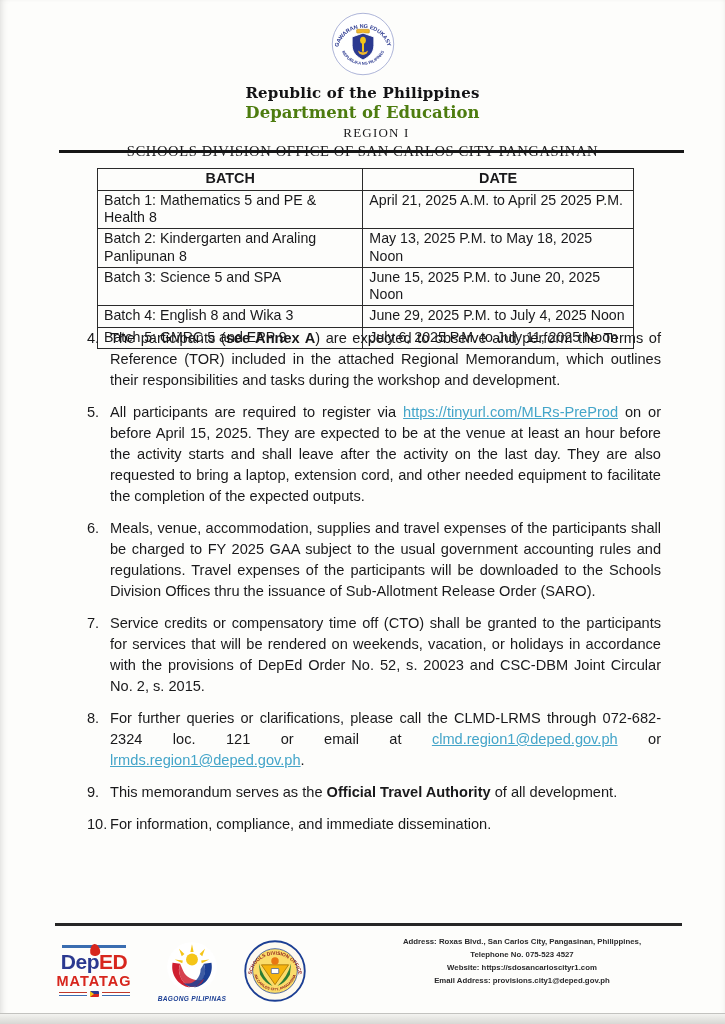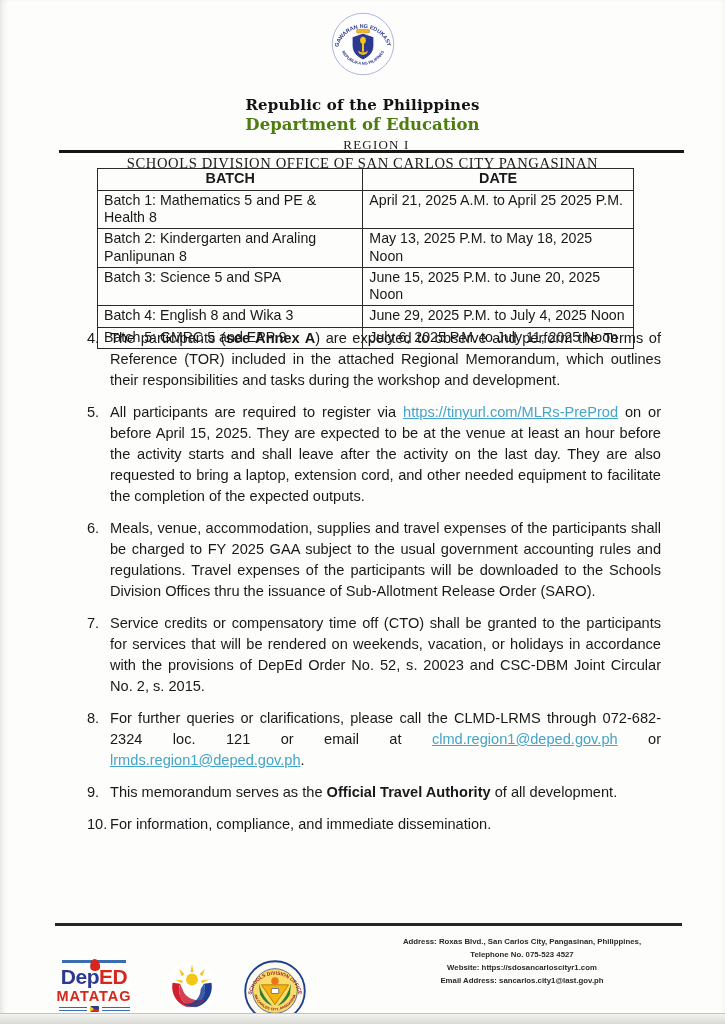--- a/index.html
+++ b/index.html
@@ -13,21 +13,21 @@
     overflow: hidden;
     font-family: "Liberation Sans", sans-serif;
     color: #1e1e20;
     box-shadow: inset 6px 0 8px -6px rgba(0,0,0,.18), inset -3px 0 6px -4px rgba(0,0,0,.10);
   }
   
   .header { position: absolute; top: 12px; left: 0; right: 0; text-align: center; }
   .seal { width: 64px; height: 64px; display: inline-block; }
   .h-republic {
     font-family: "DejaVu Serif", serif; font-weight: 700;
-    font-size: 15px; margin-top: 16px; letter-spacing: .2px; color: #131315;
+    font-size: 15px; margin-top: 4px; letter-spacing: .2px; color: #131315;
   }
   .h-department {
     font-family: "DejaVu Serif", serif; font-weight: 700;
     font-size: 16.5px; margin-top: 1px; color: #4d7c0f;
   }
   .h-region {
     font-family: "Liberation Serif", serif; font-size: 13px;
     letter-spacing: 1.2px; margin-top: 3px; color: #1b1b1d; padding-left: 28px;
   }
   .h-office {
@@ -44,21 +44,21 @@
   .sched col.c2 { width: 50.5%; }
   
   .memo-list { position: absolute; top: 328px; left: 87px; width: 574px; }
   .item { display: flex; margin-bottom: 11px; font-size: 14.6px; line-height: 21px; color: #19191b; }
   .item .num { flex: 0 0 23px; }
   .item .body { flex: 1; text-align: justify; }
   .item .bold { font-weight: 700; }
   .doc-link { color: #44a5c9; text-decoration: underline; cursor: pointer; }
   
   .footer-rule { position: absolute; top: 923px; left: 55px; width: 627px; height: 2.5px; background: #262626; }
-  .footer-logos { position: absolute; top: 960px; left: 48px; display: flex; align-items: flex-start; gap: 16px; }
+  .footer-logos { position: absolute; top: 940px; left: 48px; display: flex; align-items: center; gap: 16px; }
   
   .logo-deped { width: 92px; text-align: center; position: relative; }
   .dep-bar { height: 3px; width: 64px; margin: 0 auto 3px auto; background: #3a6db0; }
   .dep-word { font-weight: 700; font-size: 21px; line-height: 22px; letter-spacing: -0.5px; position: relative; }
   .dep-blue { color: #2b3990; }
   .dep-red { color: #d7261d; }
   .dep-flame {
     position: absolute; top: -7px; left: 42px; width: 10px; height: 12px;
     background: #d7261d; border-radius: 50% 50% 50% 50% / 70% 70% 30% 30%;
     transform: rotate(-6deg);
@@ -248,17 +248,17 @@
       <polygon points="28,40 72,40 50,72" fill="#f6b40e" stroke="#9c6a00" stroke-width="1.2"></polygon>
       <circle cx="50" cy="34" r="6" fill="#e87612"></circle>
       <rect x="44" y="46" width="12" height="8" rx="1" fill="#ffffff" stroke="#1c3f94" stroke-width="1"></rect>
     </svg>
   </div>
 
   <div class="footer-address">
     <div>Address: Roxas Blvd., San Carlos City, Pangasinan, Philippines,</div>
     <div>Telephone No. 075-523 4527</div>
     <div>Website: https://sdosancarloscityr1.com</div>
-    <div>Email Address: sancarlos.city1@last.gov.ph</div>
+    <div>Email Address: provisions.city1@deped.gov.ph</div>
   </div>
 
   <div class="scan-edge"></div>
 </div>
 
 </body></html>

